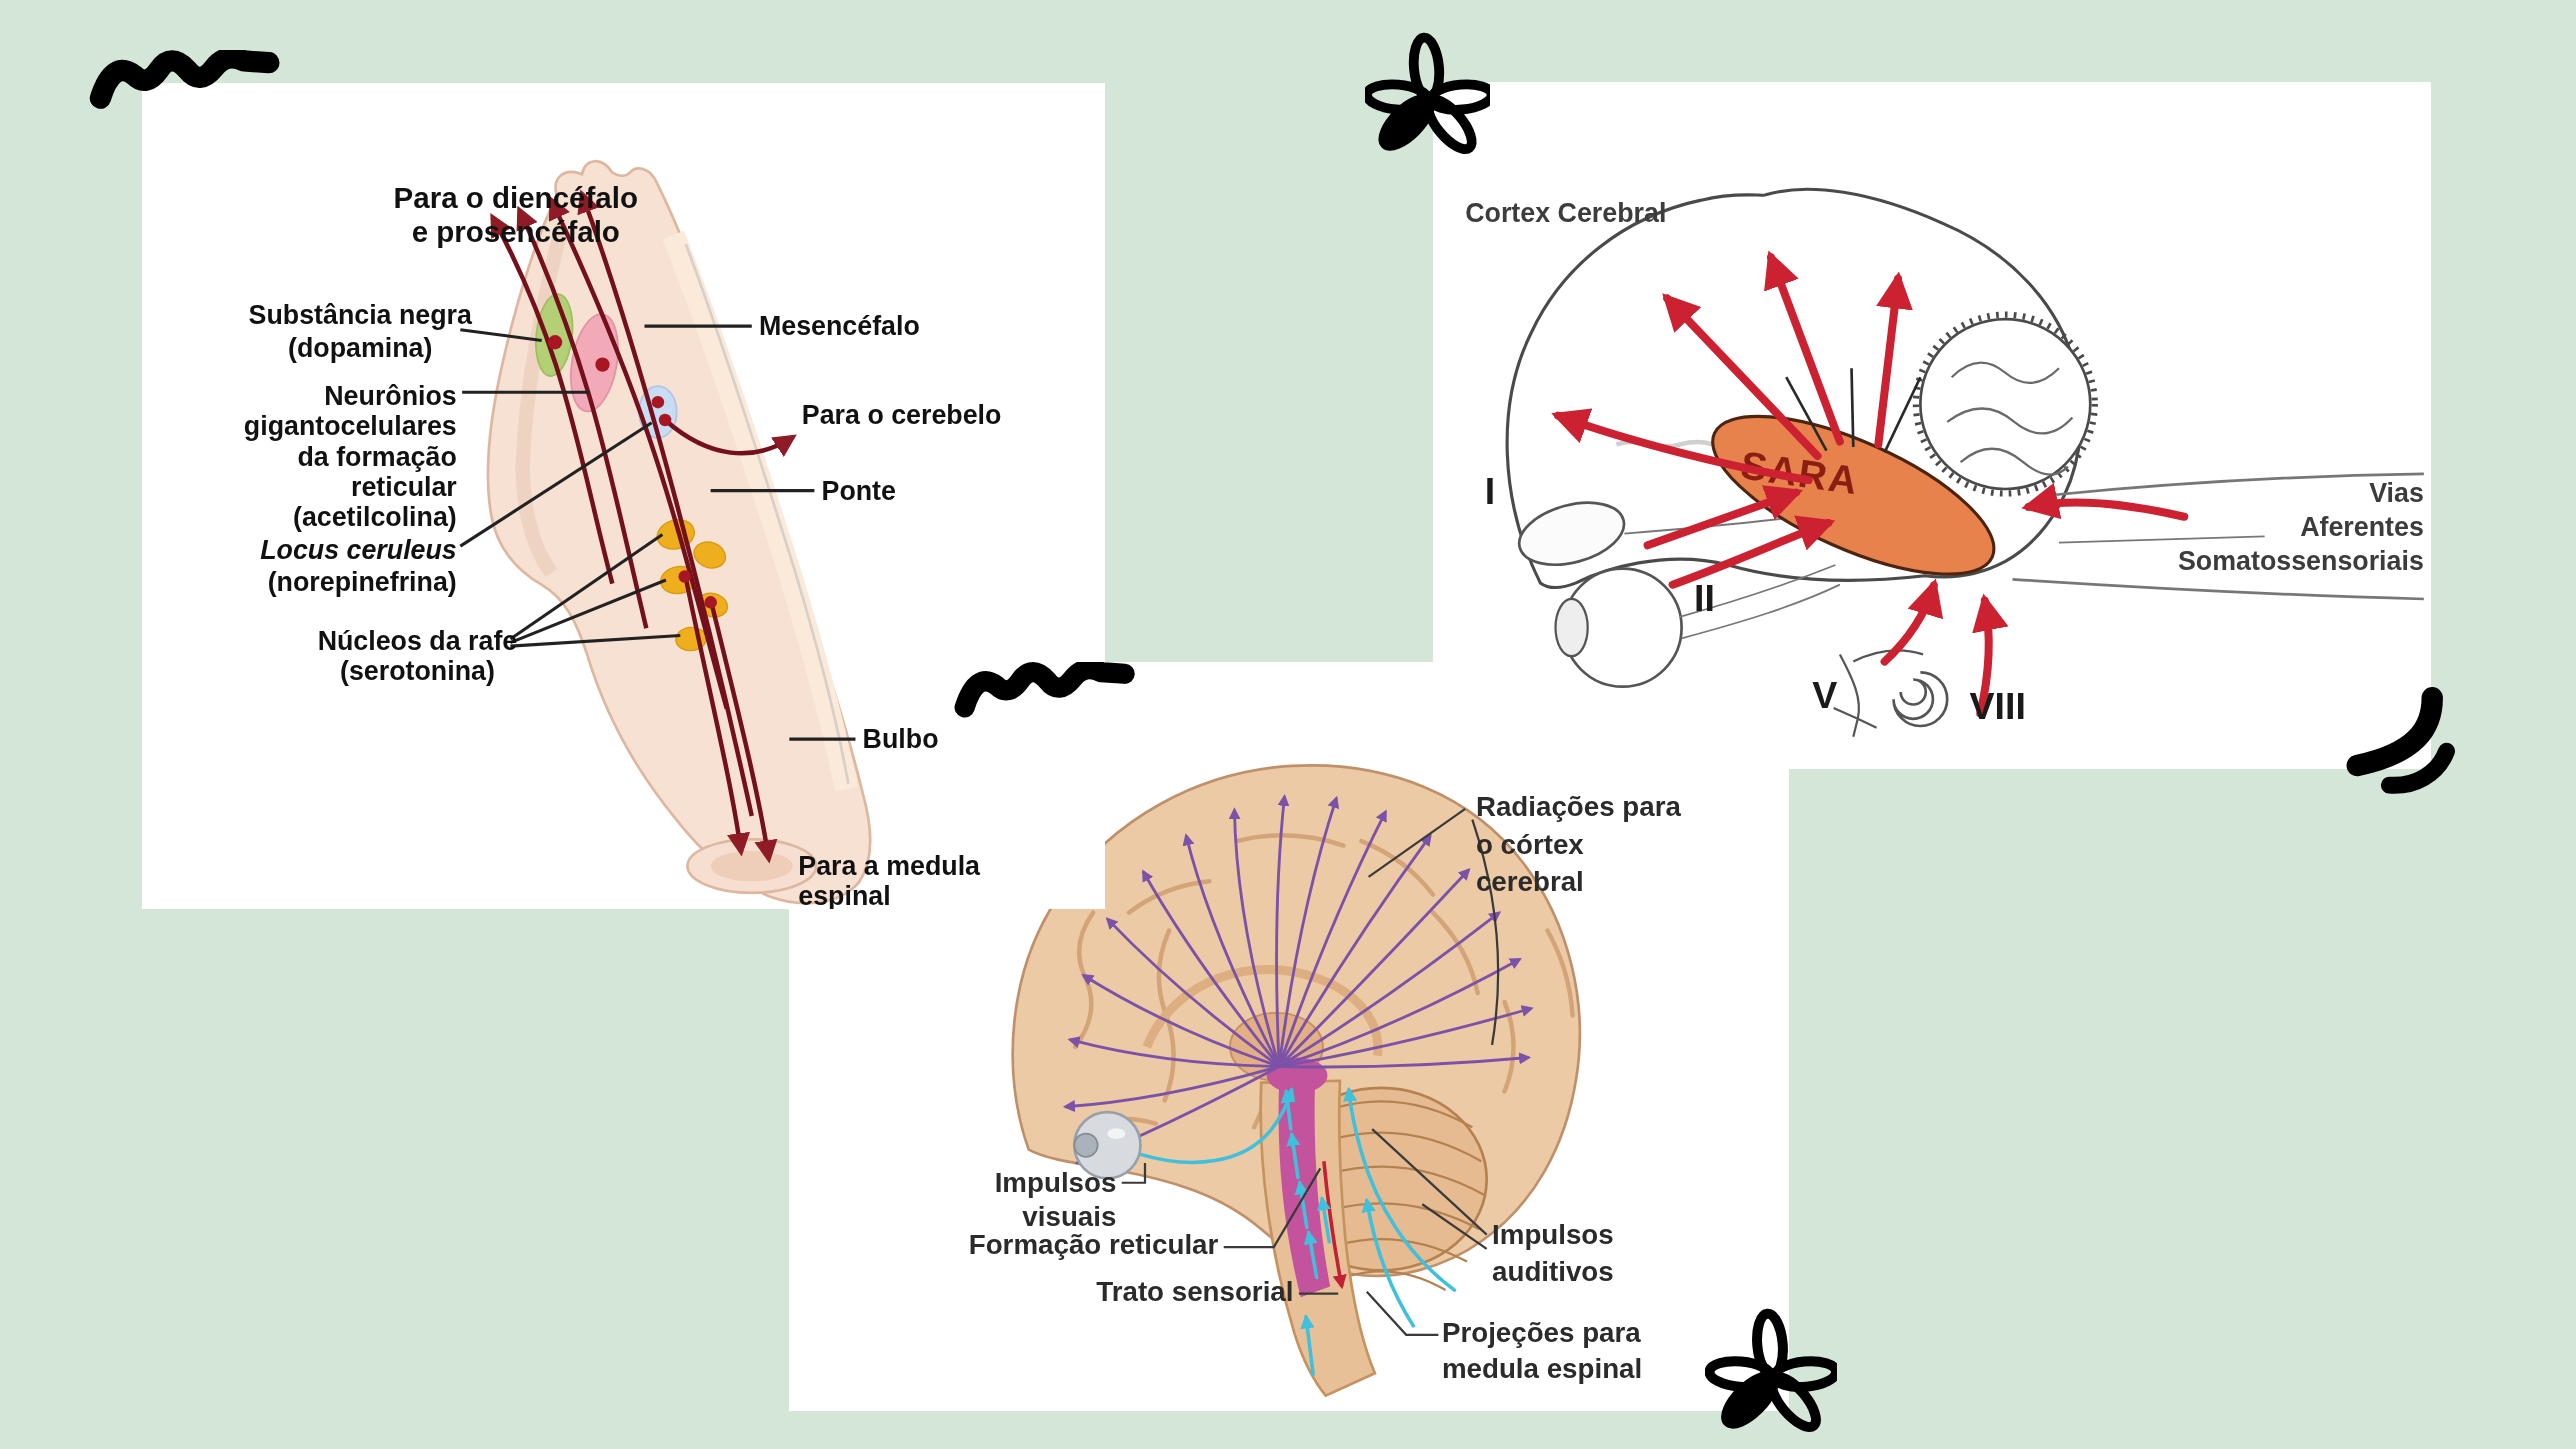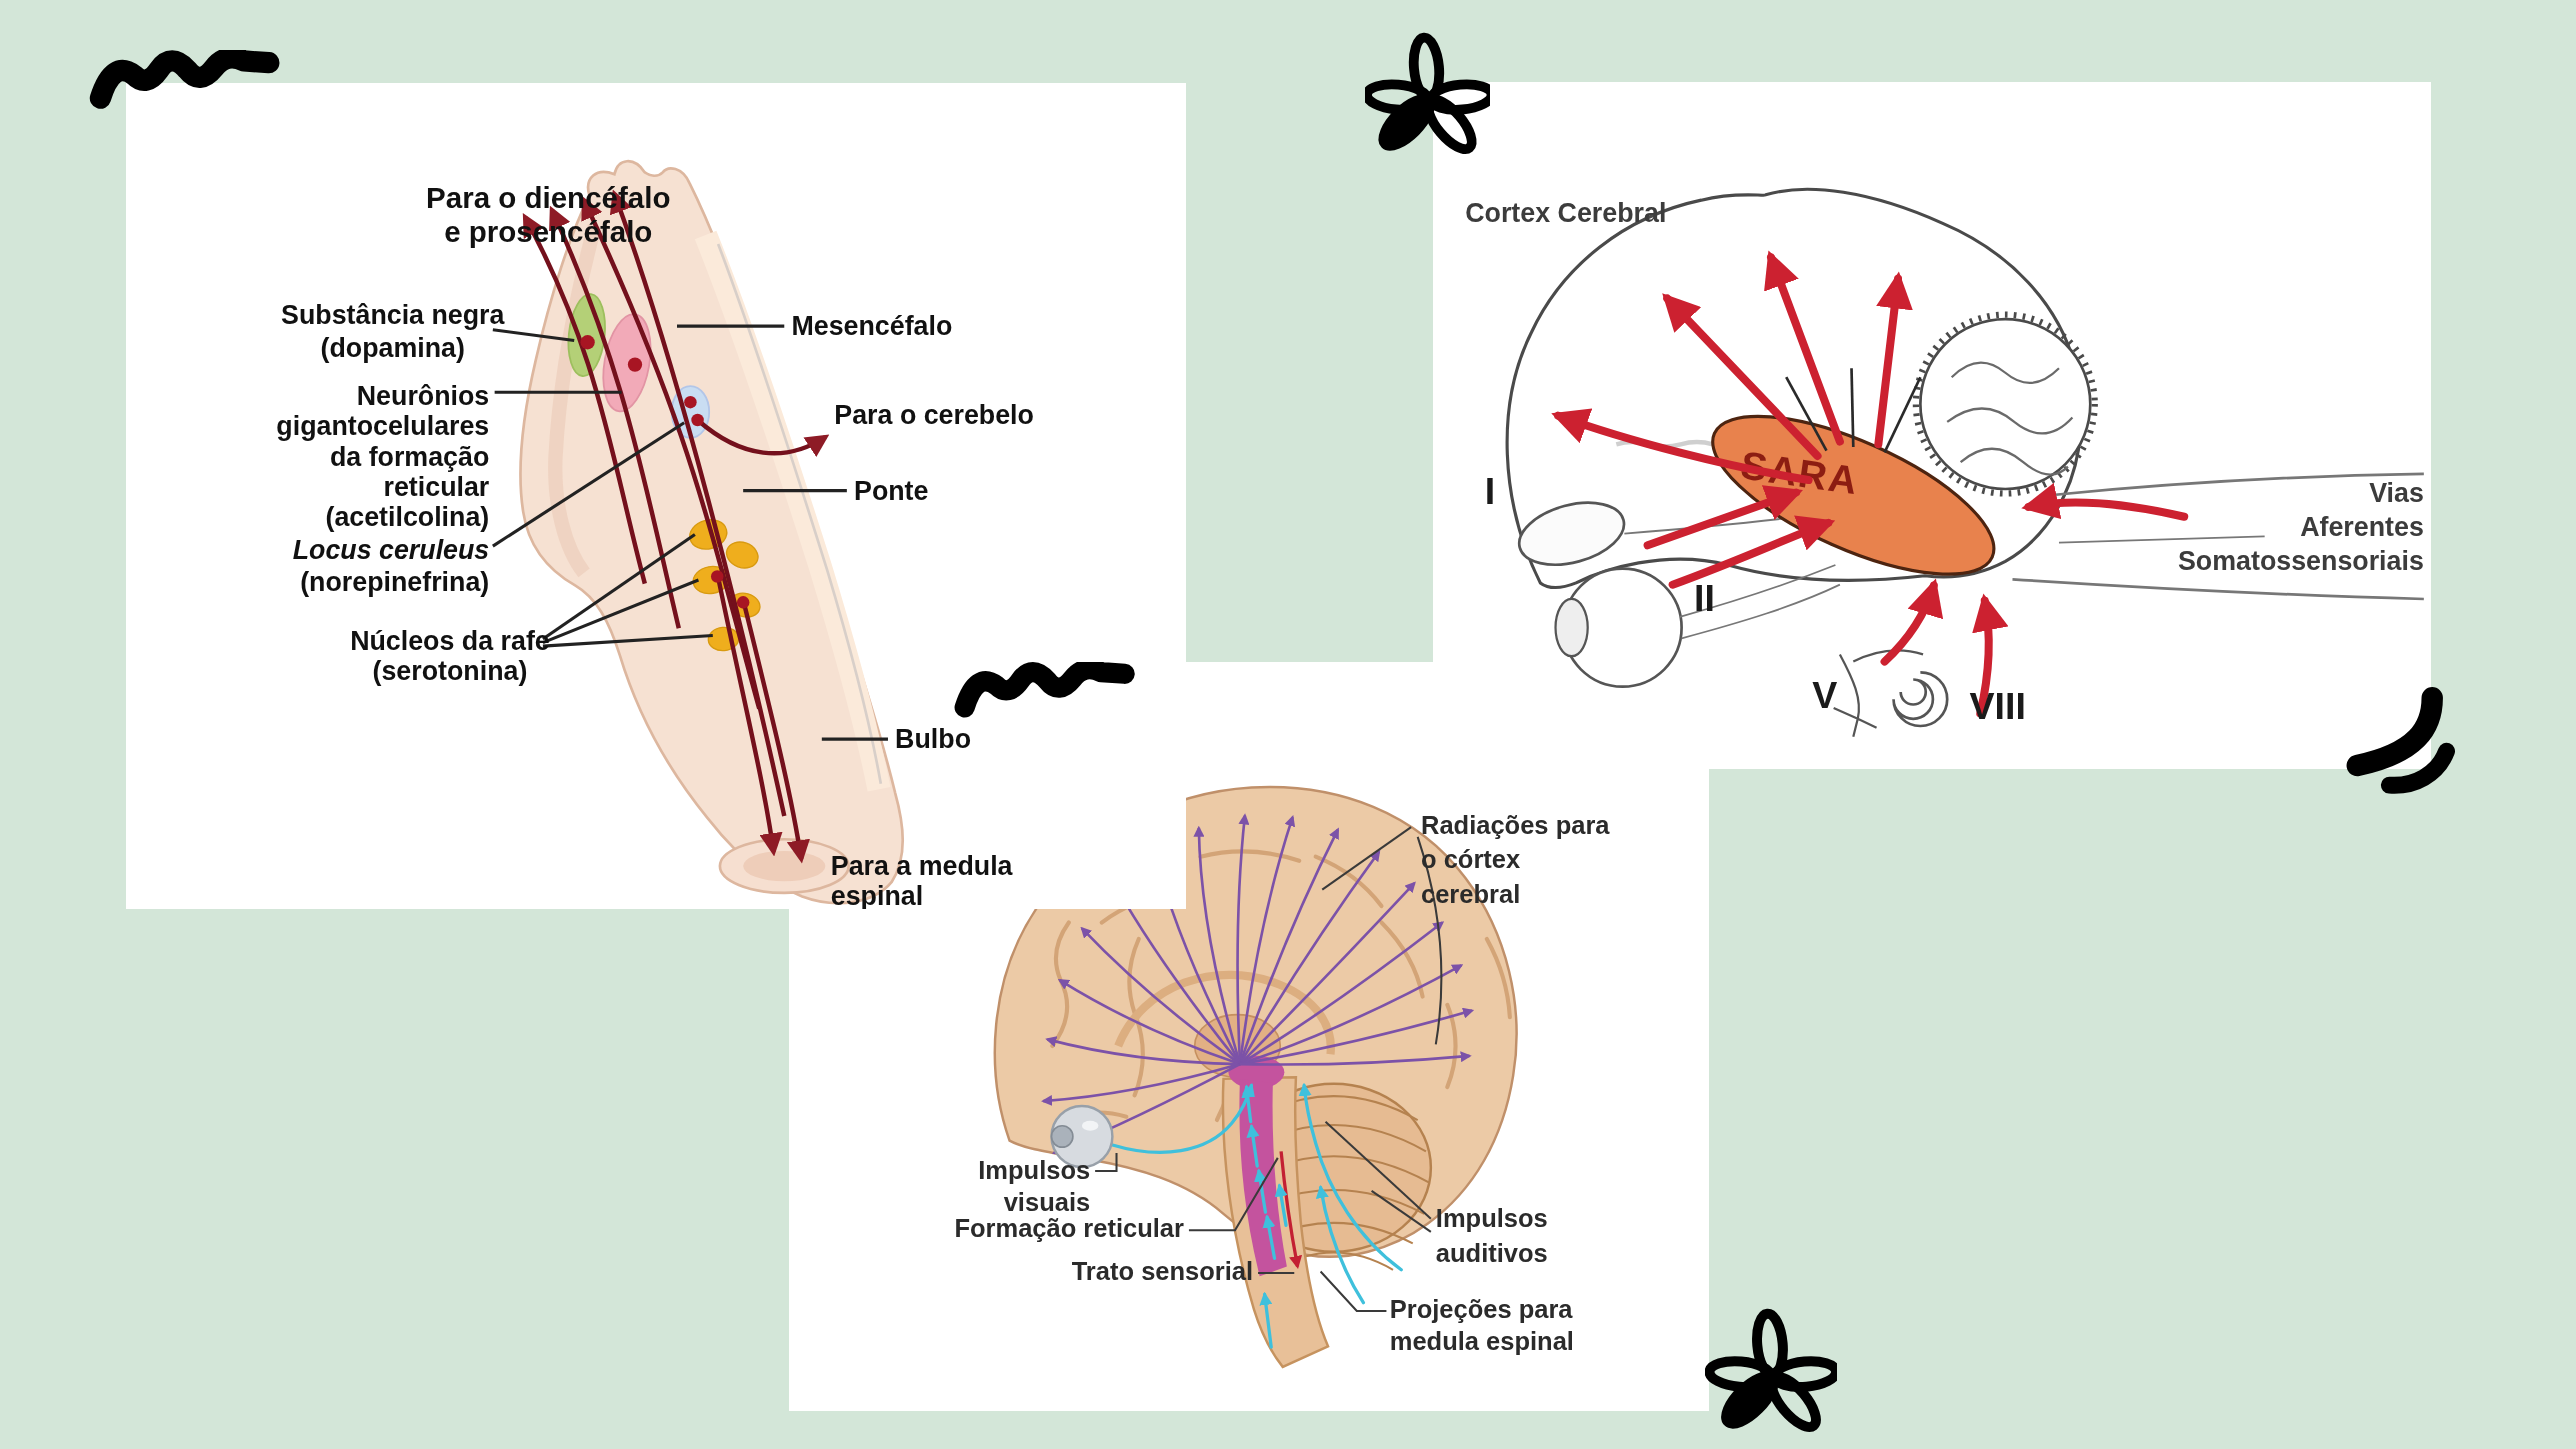--- a/index.html
+++ b/index.html
@@ -4,23 +4,23 @@
 <style>
   html,body{margin:0;padding:0;}
   body{
     width:2576px;height:1449px;overflow:hidden;
     background:#d3e6d8;
     font-family:"Liberation Sans", sans-serif;
   }
   .canvas{position:relative;width:2576px;height:1449px;}
   .panel{position:absolute;background:#ffffff;}
   .panel svg{display:block;width:100%;height:100%;}
-  #panel-brainstem{left:126px;top:83px;width:1060px;height:826px;z-index:3;}
+  #panel-brainstem{left:142px;top:83px;width:963px;height:826px;z-index:3;}
   #panel-sara{left:1433px;top:82px;width:998px;height:687px;z-index:2;}
-  #panel-reticular{left:789px;top:662px;width:920px;height:749px;z-index:1;}
+  #panel-reticular{left:789px;top:662px;width:1000px;height:749px;z-index:1;}
   .doodle{position:absolute;z-index:10;}
   #doodle-squiggle-1{left:88px;top:50px;width:195px;height:68px;}
   #doodle-squiggle-2{left:946px;top:662px;width:199px;height:64px;}
   #doodle-flower-1{left:1365px;top:32px;width:125px;height:125px;}
   #doodle-flower-2{left:1705px;top:1308px;width:132px;height:127px;}
   #doodle-swoosh{left:2343px;top:685px;width:116px;height:112px;}
   text{font-family:"Liberation Sans", sans-serif;}
   .lbl1{font-size:30px;font-weight:700;fill:#111111;}
   .lbl1-big{font-size:33px;font-weight:700;fill:#111111;}
   .lbl1-italic{font-style:italic;}

